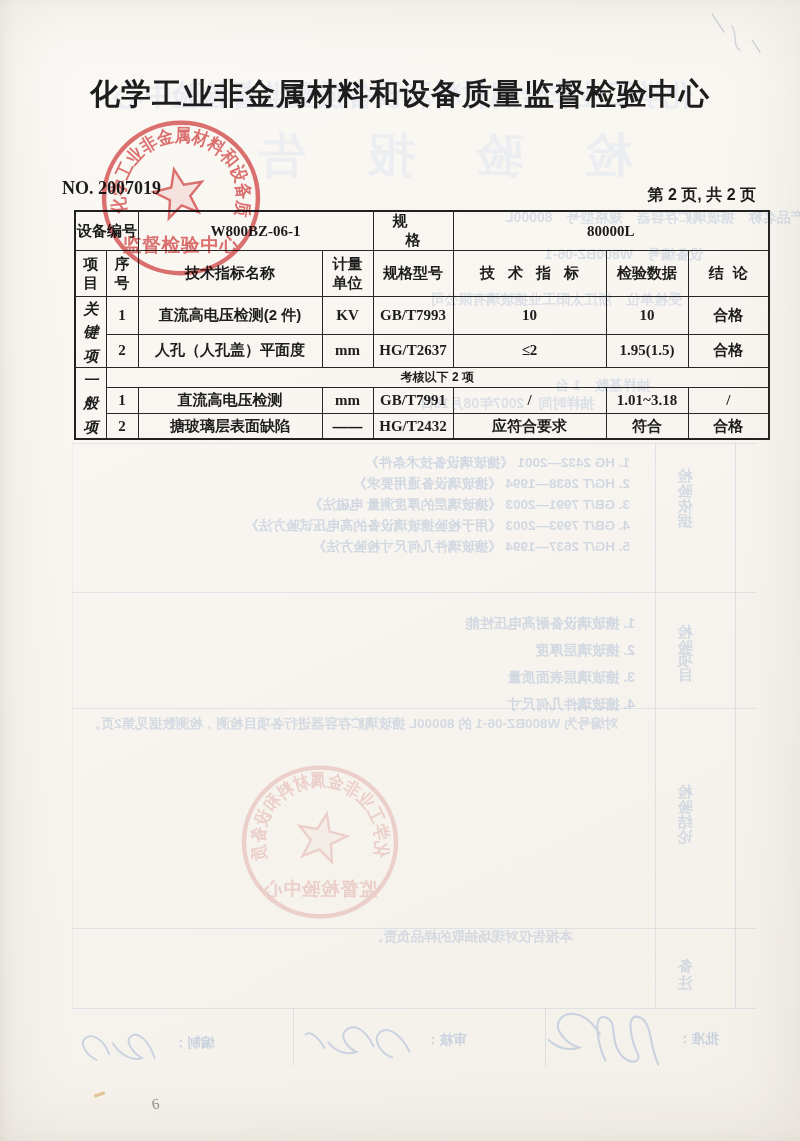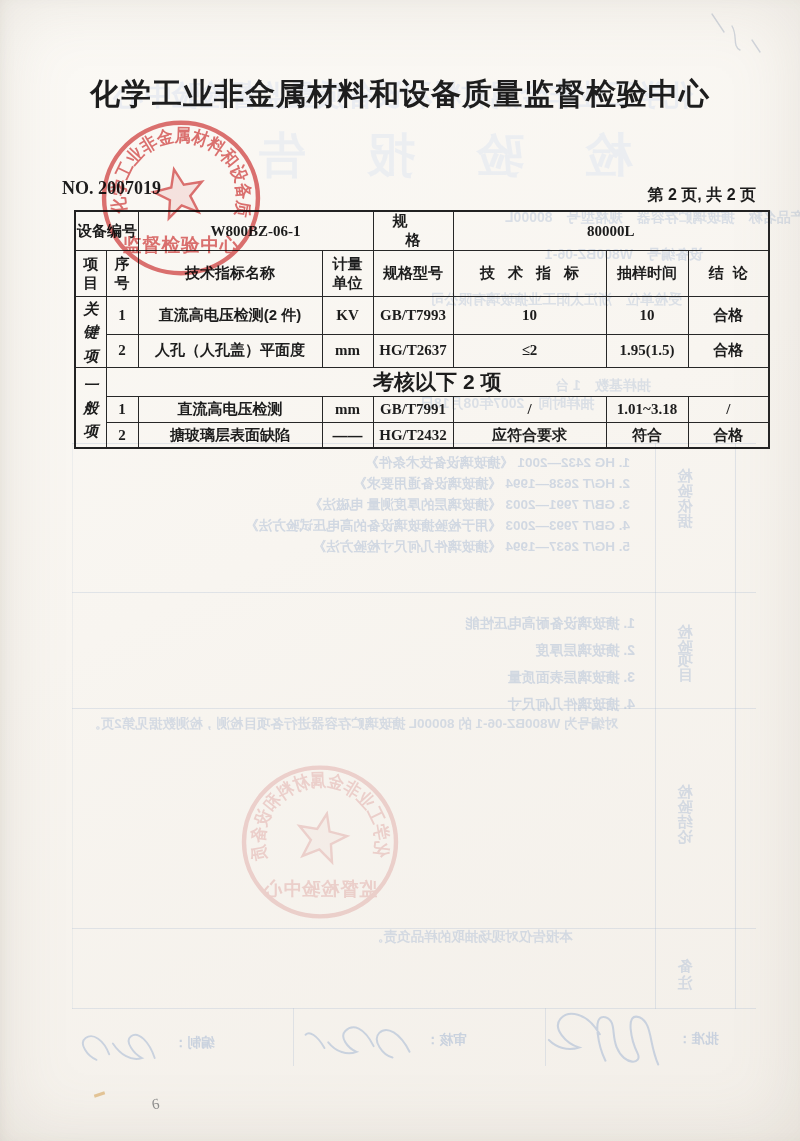--- a/index.html
+++ b/index.html
@@ -162,21 +162,21 @@
         <td><span class="ls-big">规格</span></td>
         <td colspan="3" class="lat leftval">80000L</td>
       </tr>
       <tr style="height:46px">
         <td class="wrapcell">项目</td>
         <td class="wrapcell">序号</td>
         <td>技术指标名称</td>
         <td class="wrapcell">计量单位</td>
         <td>规格型号</td>
         <td><span class="ls-wide">技术指标</span></td>
-        <td>抽样时间</td>
+        <td>检验数据</td>
         <td><span class="ls-mid">结论</span></td>
       </tr>
       <tr style="height:35px">
         <td rowspan="2" class="grp">关键项</td>
         <td class="lat">1</td>
         <td class="namecell">直流高电压检测(2 件)</td>
         <td class="lat">KV</td>
         <td class="lat">GB/T7993</td>
         <td class="lat">10</td>
         <td class="lat">10</td>
@@ -186,21 +186,21 @@
         <td class="lat">2</td>
         <td class="namecell">人孔（人孔盖）平面度</td>
         <td class="lat">mm</td>
         <td class="lat">HG/T2637</td>
         <td class="lat">≤2</td>
         <td class="lat">1.95(1.5)</td>
         <td>合格</td>
       </tr>
       <tr style="height:20px">
         <td rowspan="3" class="grp">一般项</td>
-        <td colspan="7" style="font-size:21px;">考核以下 2 项</td>
+        <td colspan="7" style="font-size:12px;">考核以下 2 项</td>
       </tr>
       <tr style="height:26px">
         <td class="lat">1</td>
         <td class="namecell">直流高电压检测</td>
         <td class="lat">mm</td>
         <td class="lat">GB/T7991</td>
         <td class="lat">/</td>
         <td class="lat">1.01~3.18</td>
         <td class="lat">/</td>
       </tr>

